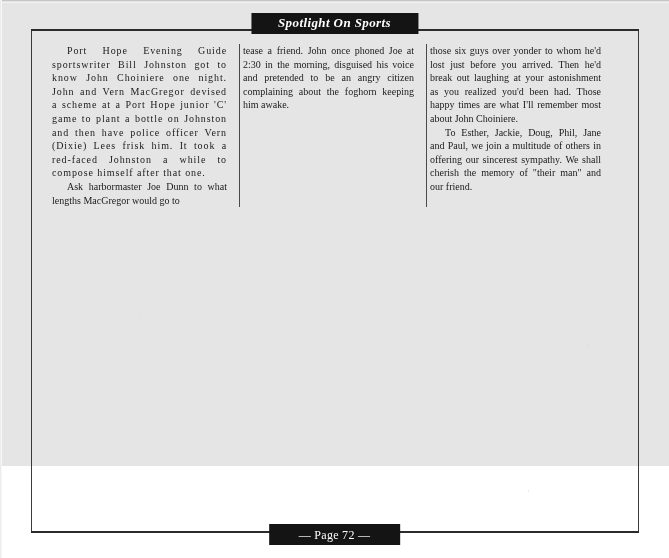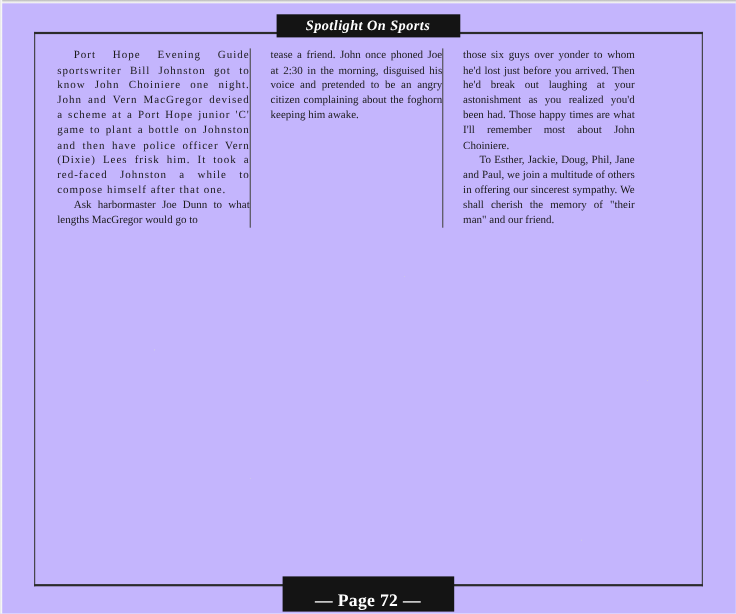--- a/index.html
+++ b/index.html
@@ -12,22 +12,22 @@
     width: 669px;
     height: 558px;
     overflow: hidden;
     font-family: "Liberation Serif", "DejaVu Serif", serif;
   }
 
   
   #scan-sheet {
     position: relative;
     width: 669px;
-    height: 558px;
-    background: #c4b5fd;
+    height: 466px;
+    background: #e5e5e5;
   }
 
   
   .scan-edge-top {
     position: absolute;
     left: 0; top: 0;
     width: 669px; height: 3px;
     background: linear-gradient(to bottom, #b8b8b8 0%, #dedede 45%, #fbfbfb 100%);
   }
   .scan-edge-left {
@@ -88,44 +88,45 @@
     line-height: 14px;
   }
 
   .footer-banner {
     position: absolute;
     top: 524px;
     left: 50%;
     transform: translateX(-50%);
     background: #141414;
     color: #ffffff;
-    padding: 16px 30px 3px 30px;
-    font-weight: bold;
-    font-size: 16px;
+    padding: 5px 30px 3px 30px;
+    font-weight: normal;
+    font-size: 12px;
     letter-spacing: 0.3px;
     white-space: nowrap;
   }
   .footer-inner { display: block; line-height: 13px; }
 
   
   .article {
     position: absolute;
     left: 52px;
     top: 44px;
     width: 570px;
     display: flex;
     gap: 0;
   }
   .col {
     width: 175px;
     box-sizing: border-box;
   }
   .col + .col {
     border-left: 1px solid #4a4a4a;
-    padding-left: 18px;
+    padding-left: 3px;
+    margin-left: 12px;
   }
   .col p {
     margin: 0;
     text-align: justify;
     text-indent: 15px;
     font-size: 10px;
     line-height: 13.6px;
     color: #1a1a1a;
     -webkit-font-smoothing: none;
   }

